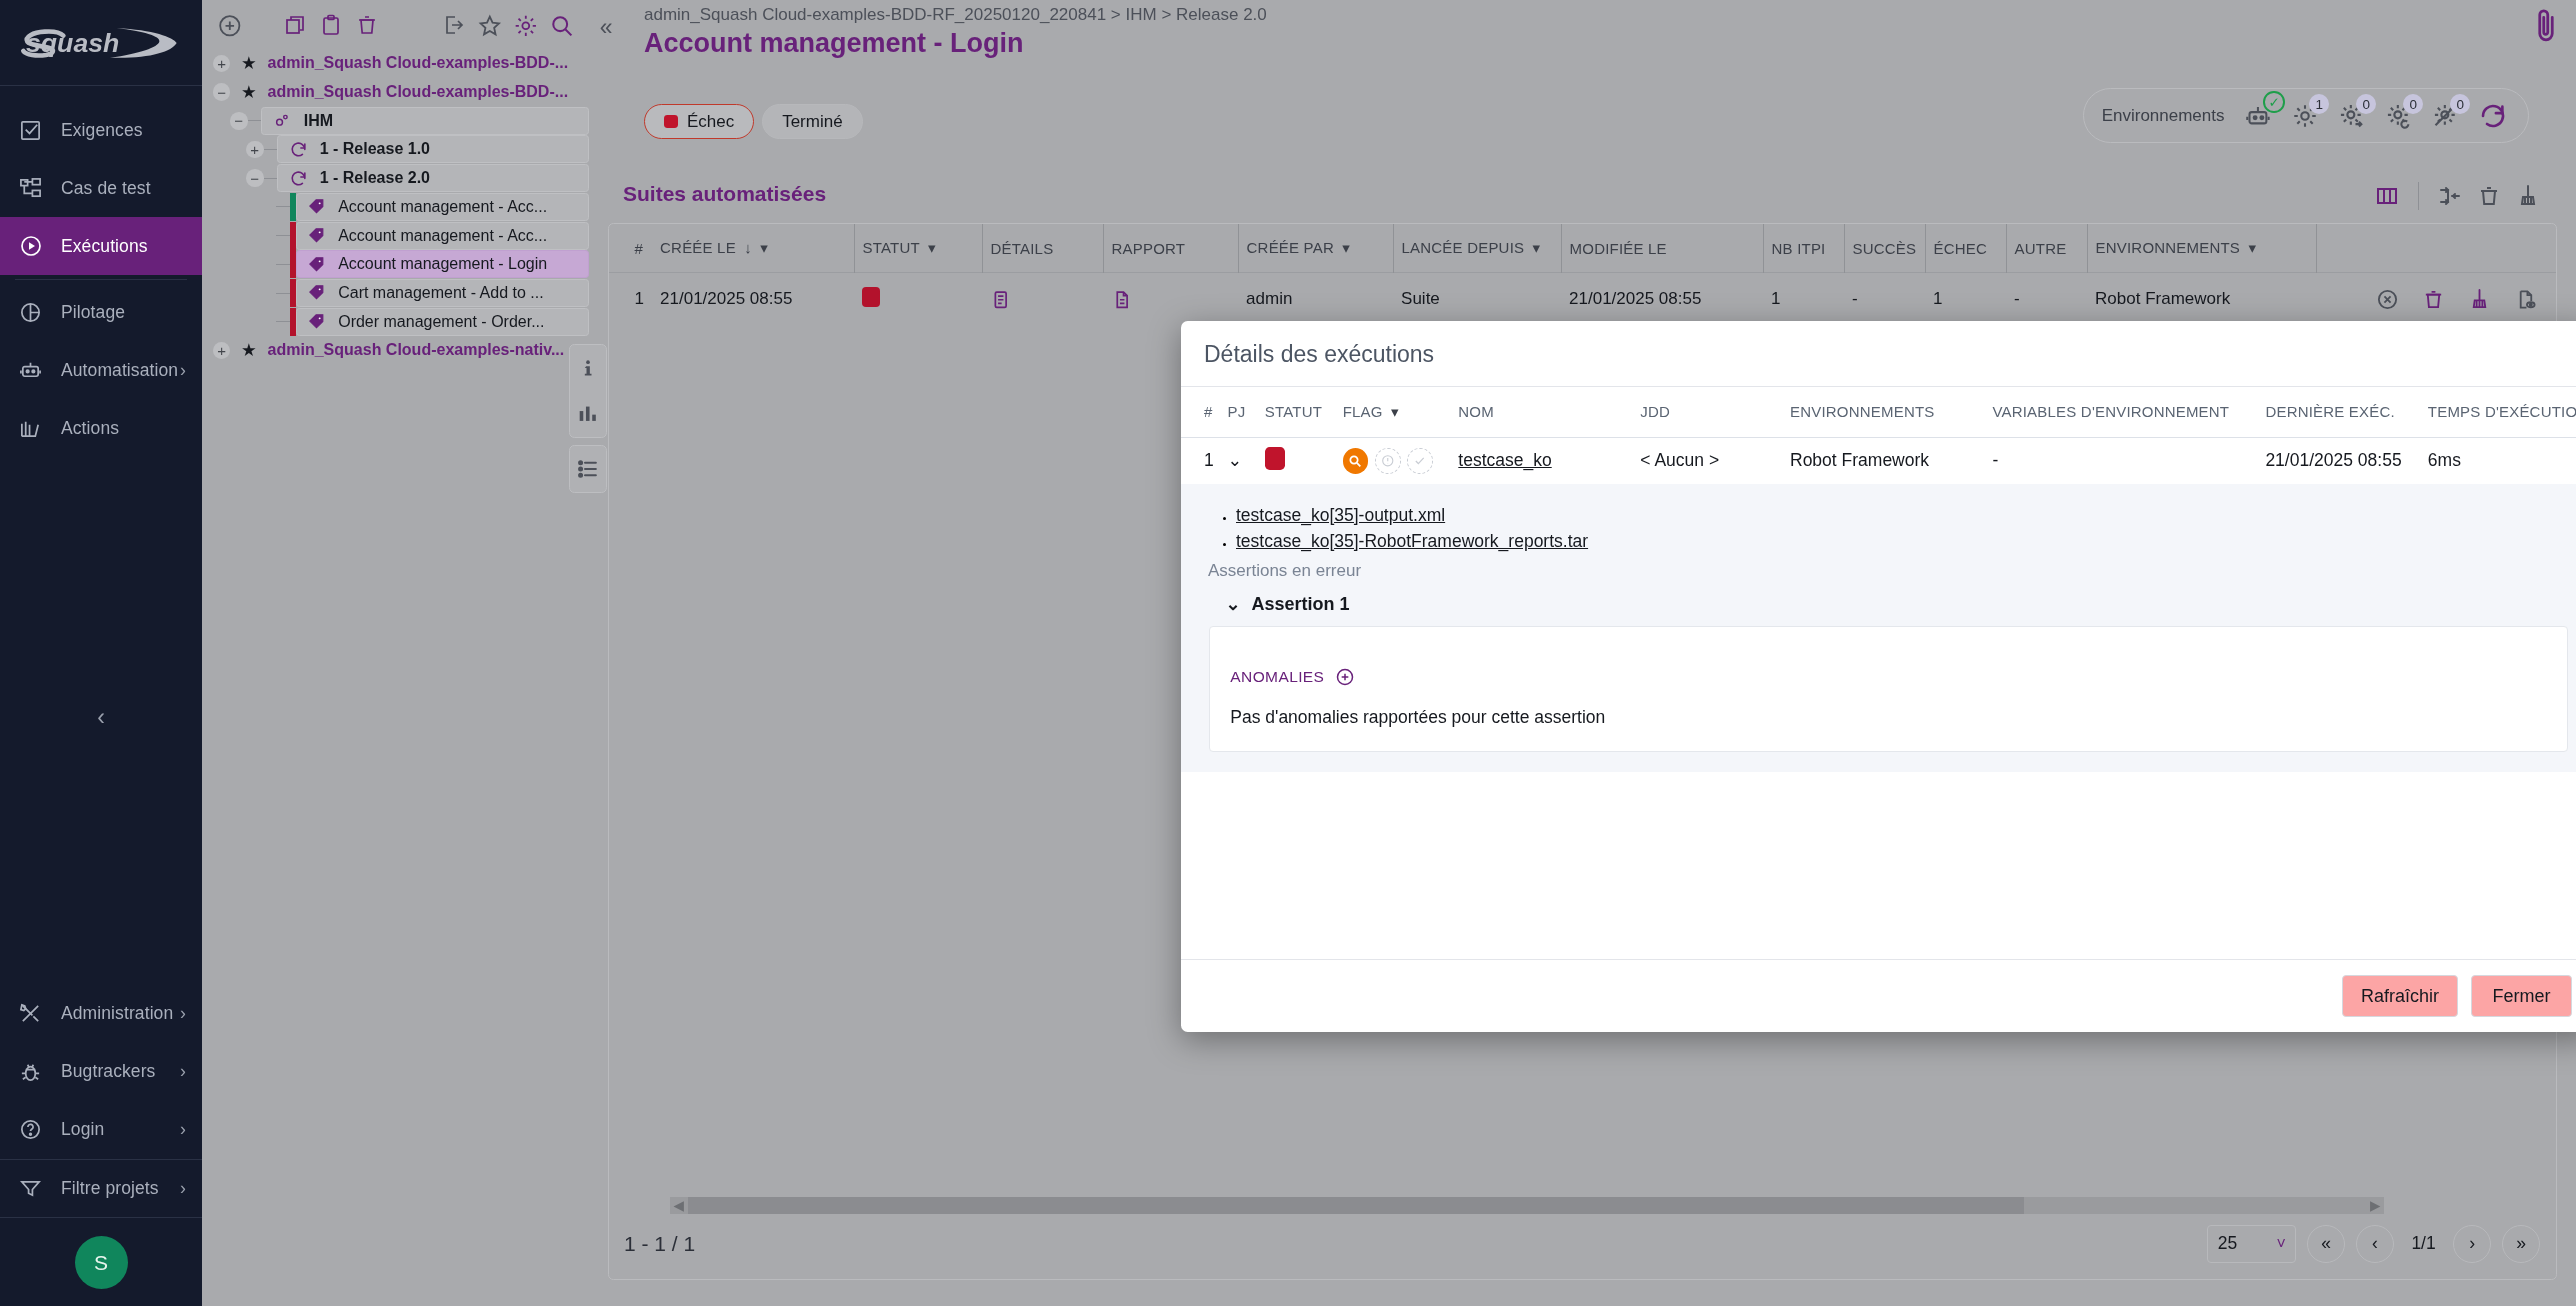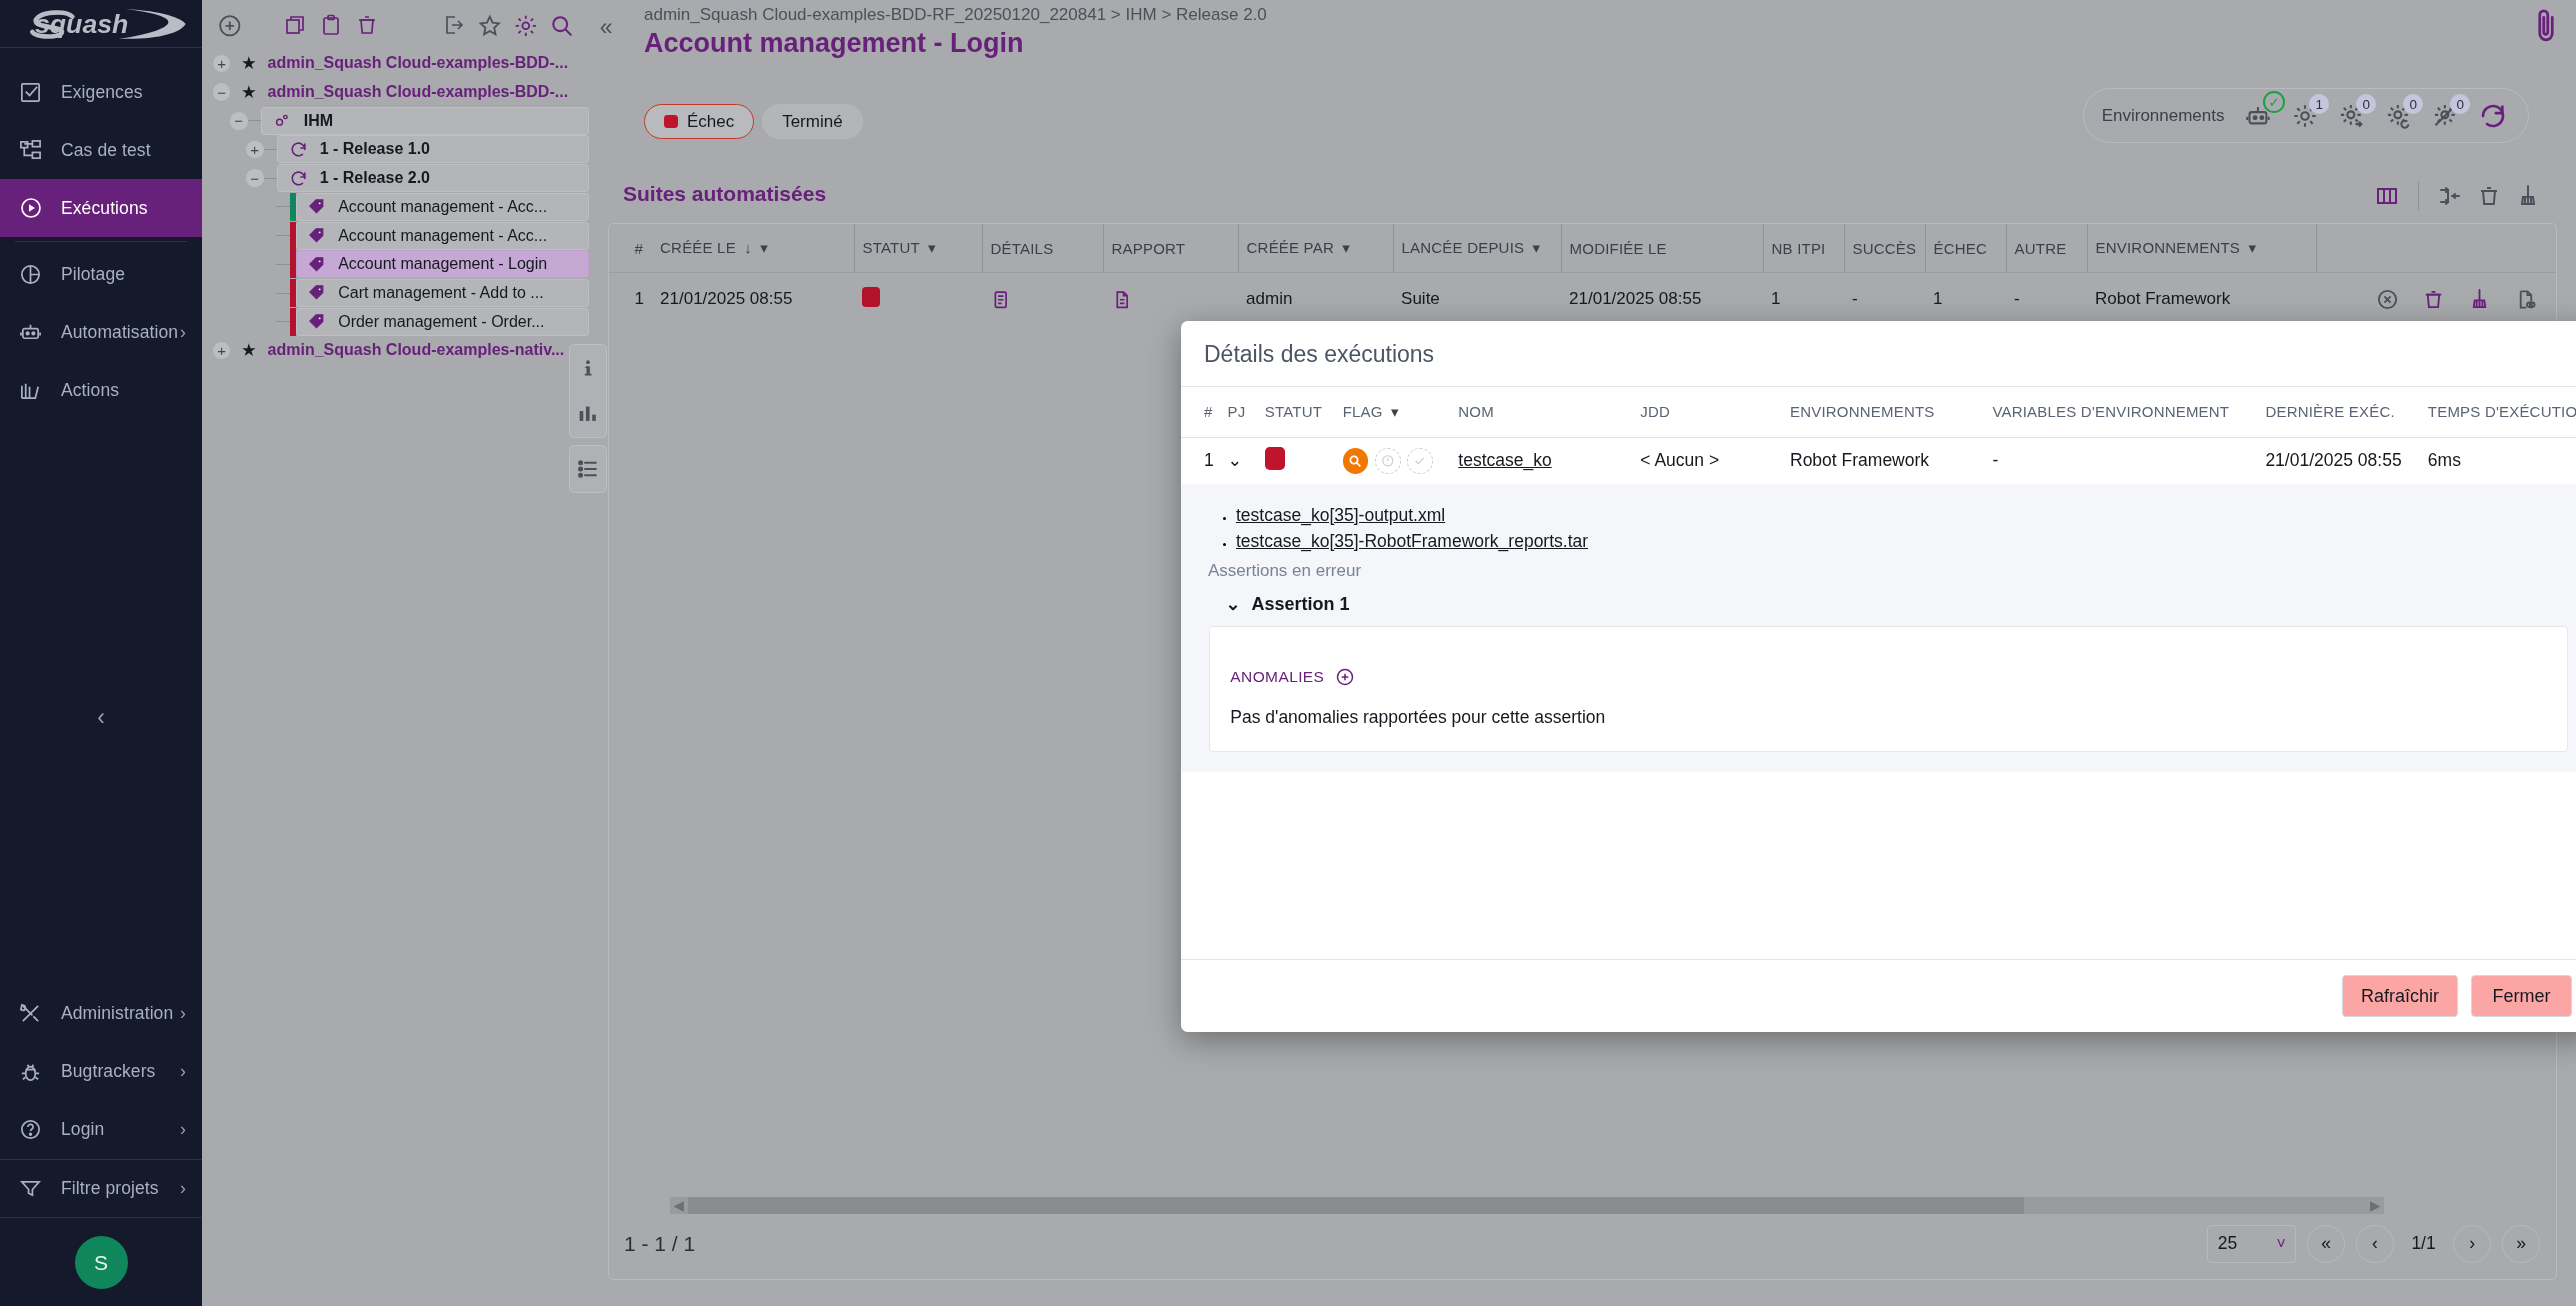--- a/index.html
+++ b/index.html
@@ -10,23 +10,22 @@
     overflow: hidden;
   }
   .app { position: relative; width: 2576px; height: 1307px; display: flex; }
 
   
   .nav {
     width: 202px; height: 1307px; background: #141a2c;
     flex: 0 0 202px; position: relative; color: #c9cbd2;
   }
   .nav-logo {
-    height: 48px; display: flex; align-items: center; padding-left: 16px;
+    height: 86px; display: flex; align-items: center; padding-left: 16px;
     border-bottom: 0.7px solid #2a3145;
-    justify-content: center;
   }
   .logo-svg { width: 168px; height: 40px; }
   .nav-items { padding-top: 15px; }
   .nav-item {
     display: flex; align-items: center; height: 58px;
     padding-left: 15px; cursor: pointer; color: #aab0bd;
     font-size: 17.5px; letter-spacing: 0.1px;
   }
   .nav-item .ic { width: 31px; height: 23px; flex: 0 0 31px;
       display:flex; align-items:center; justify-content:center; }

